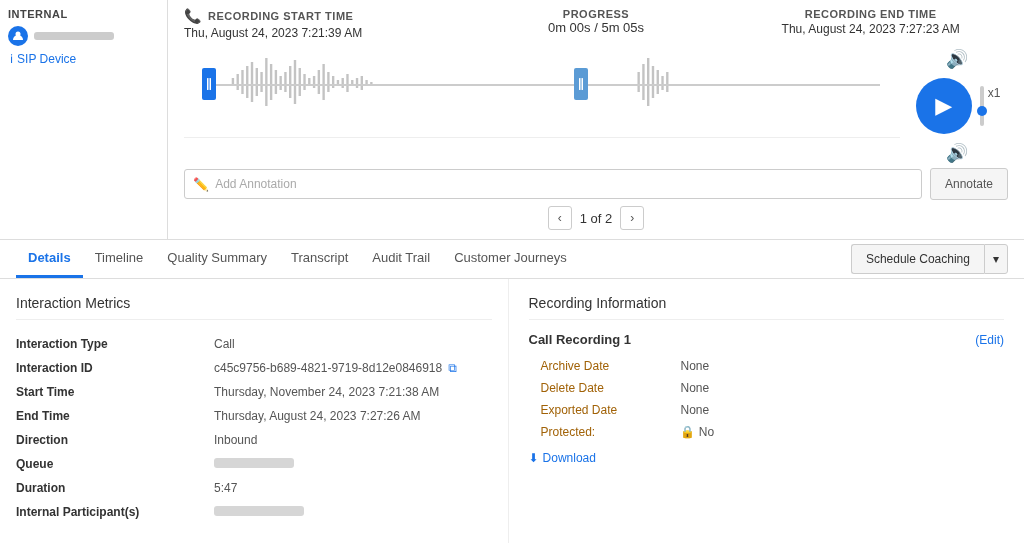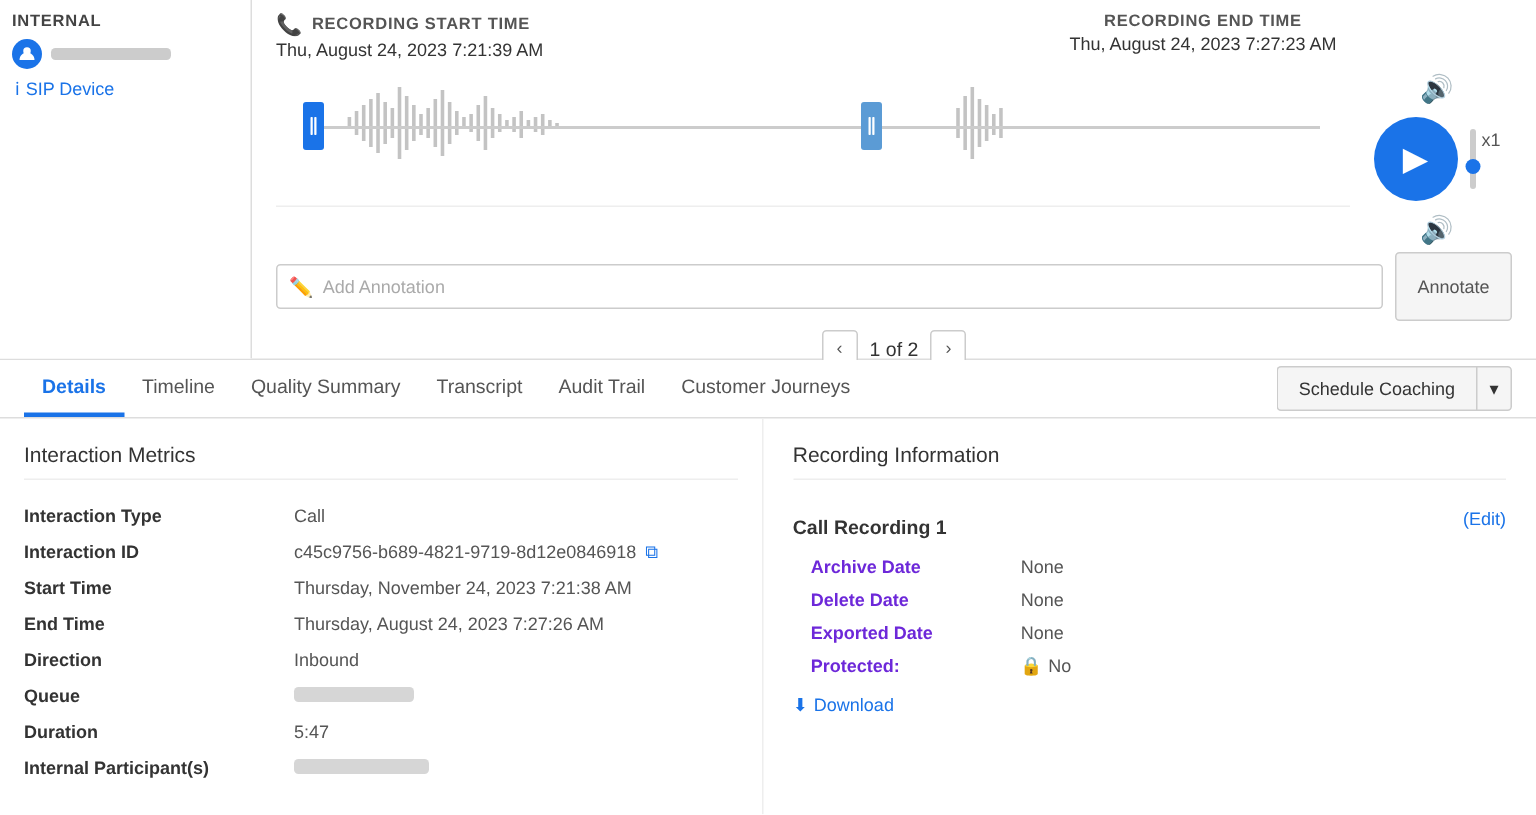--- a/index.html
+++ b/index.html
@@ -51,21 +51,21 @@
     .speed-control { display: flex; align-items: flex-start; gap: 4px; }
     .speed-slider { display: flex; flex-direction: column; align-items: center; gap: 2px; }
     .slider-track { width: 4px; height: 40px; background: #ccc; border-radius: 2px; position: relative; }
     .slider-thumb { width: 10px; height: 10px; background: #1a73e8; border-radius: 50%; position: absolute; left: -3px; top: 50%; }
     .speed-label { font-size: 12px; color: #555; }
     .controls-row { display: flex; align-items: flex-start; gap: 8px; }
 
     
     .annotation-bar { display: flex; gap: 8px; align-items: center; margin-top: 4px; }
     .annotation-input { flex: 1; height: 30px; border: 1px solid #ccc; border-radius: 3px; padding: 0 8px; font-size: 12px; color: #999; display: flex; align-items: center; gap: 6px; }
-    .annotate-btn { height: 46px; padding: 0 14px; border: 1px solid #ccc; border-radius: 3px; background: #f5f5f5; font-size: 12px; color: #555; cursor: pointer; }
+    .annotate-btn { height: 32px; padding: 0 14px; border: 1px solid #ccc; border-radius: 3px; background: #f5f5f5; font-size: 12px; color: #555; cursor: pointer; }
 
     
     .pagination-row { display: flex; align-items: center; justify-content: center; gap: 8px; margin-top: 6px; }
     .page-btn { width: 24px; height: 24px; border: 1px solid #ccc; border-radius: 3px; background: #fff; cursor: pointer; display: flex; align-items: center; justify-content: center; font-size: 12px; color: #555; }
     .page-info { font-size: 13px; color: #333; }
 
     
     .tabs-bar { display: flex; align-items: center; border-bottom: 1px solid #ddd; padding: 0 16px; background: #fff; justify-content: space-between; }
     .tabs-left { display: flex; }
     .tab { padding: 10px 12px; font-size: 13px; color: #555; cursor: pointer; border-bottom: 3px solid transparent; white-space: nowrap; }
@@ -74,28 +74,28 @@
     .schedule-main-btn { padding: 7px 14px; background: #f5f5f5; border: 1px solid #ccc; border-right: none; border-radius: 3px 0 0 3px; font-size: 12px; color: #333; cursor: pointer; margin-left: 16px; }
     .schedule-arrow-btn { padding: 7px 8px; background: #f5f5f5; border: 1px solid #ccc; border-radius: 0 3px 3px 0; font-size: 12px; color: #333; cursor: pointer; }
 
     
     .content-area { flex: 1; display: flex; overflow: hidden; padding: 0; }
     .metrics-section { flex: 1; padding: 16px 16px; border-right: 1px solid #eee; overflow-y: auto; }
     .recording-info-section { flex: 1; padding: 16px 20px; overflow-y: auto; }
     .section-title { font-size: 14px; font-weight: 400; color: #333; margin-bottom: 12px; border-bottom: 1px solid #eee; padding-bottom: 8px; }
 
     .metrics-table { width: 100%; }
-    .metrics-row { display: flex; align-items: baseline; padding: 5px 0; }
+    .metrics-row { display: flex; align-items: baseline; padding: 5px 0; gap: 18px; }
     .metrics-key { font-weight: 700; font-size: 12px; color: #333; width: 180px; min-width: 180px; }
     .metrics-val { font-size: 12px; color: #555; display: flex; align-items: center; gap: 6px; }
     .rec-info-header { display: flex; align-items: center; justify-content: space-between; margin-bottom: 8px; }
-    .rec-info-title { font-weight: 600; font-size: 13px; margin-top: 12px; }
+    .rec-info-title { font-weight: 600; font-size: 13px; }
     .edit-link { color: #1a73e8; font-size: 12px; cursor: pointer; }
     .rec-info-row { display: flex; align-items: center; padding: 4px 0 4px 12px; }
-    .rec-info-key { font-weight: 700; font-size: 12px; color: #6d28d9; width: 140px; }
+    .rec-info-key { font-weight: 400; font-size: 12px; color: #a16207; width: 140px; }
     .rec-info-val { font-size: 12px; color: #555; }
     .download-link { color: #1a73e8; font-size: 12px; cursor: pointer; display: flex; align-items: center; gap: 4px; margin-top: 8px; }
     .lock-icon { font-size: 12px; }
 
     .copy-icon { font-size: 12px; color: #1a73e8; cursor: pointer; }
     .blurred-inline { display: inline-block; height: 10px; background: #bbb; border-radius: 3px; vertical-align: middle; opacity: 0.6; }
   </style>
 </head>
 <body>
 
@@ -124,20 +124,24 @@
 
     <div class="main-panel">
 
       <div class="recording-header">
         <div class="recording-col rec-col-start">
           <div class="rec-title">
             <span class="phone-icon">📞</span>
             <span>RECORDING START TIME</span>
           </div>
           <div class="rec-value">Thu, August 24, 2023 7:21:39 AM</div>
+        </div>
+        <div class="recording-col rec-col-progress">
+          <div class="rec-title">PROGRESS</div>
+          <div class="progress-text">0m 00s / 5m 05s</div>
         </div>
         <div class="recording-col rec-col-end">
           <div class="rec-title">RECORDING END TIME</div>
           <div class="rec-value">Thu, August 24, 2023 7:27:23 AM</div>
         </div>
       </div>
 
       <div class="controls-row">
         <div class="waveform-container" style="flex:1; position:relative;">
           <div class="track-line"></div>

